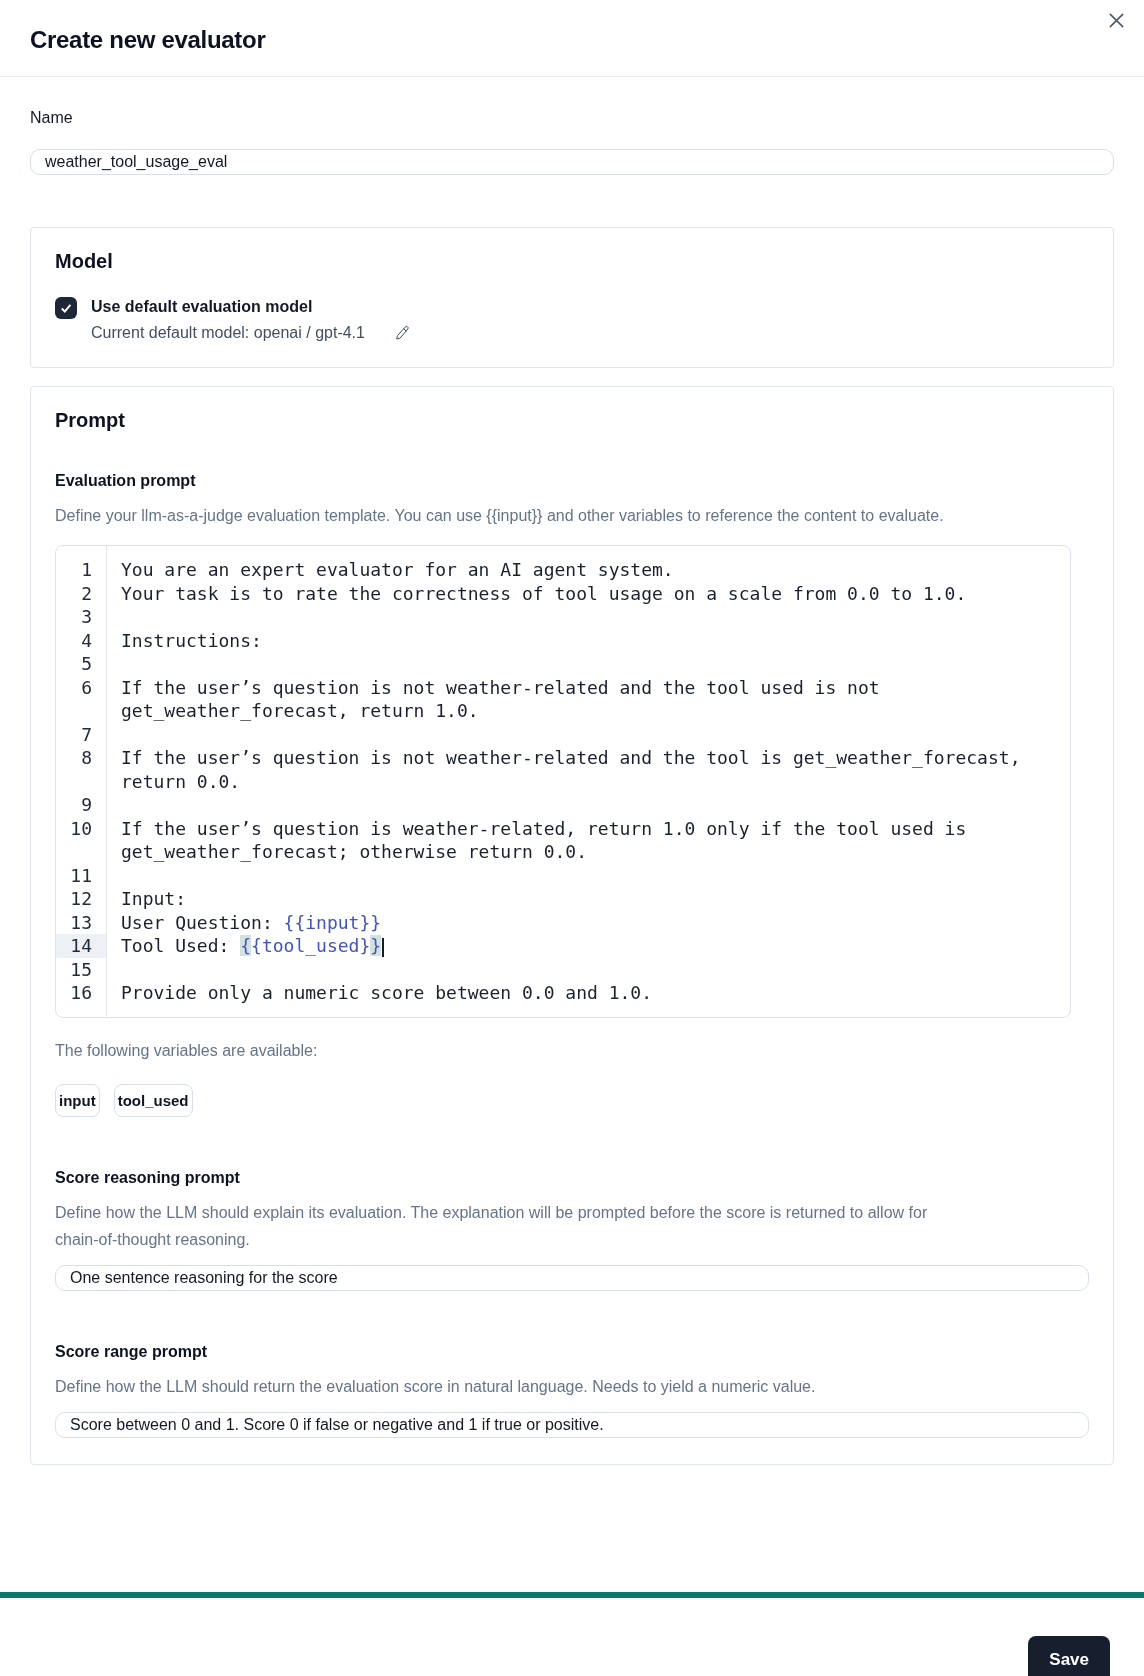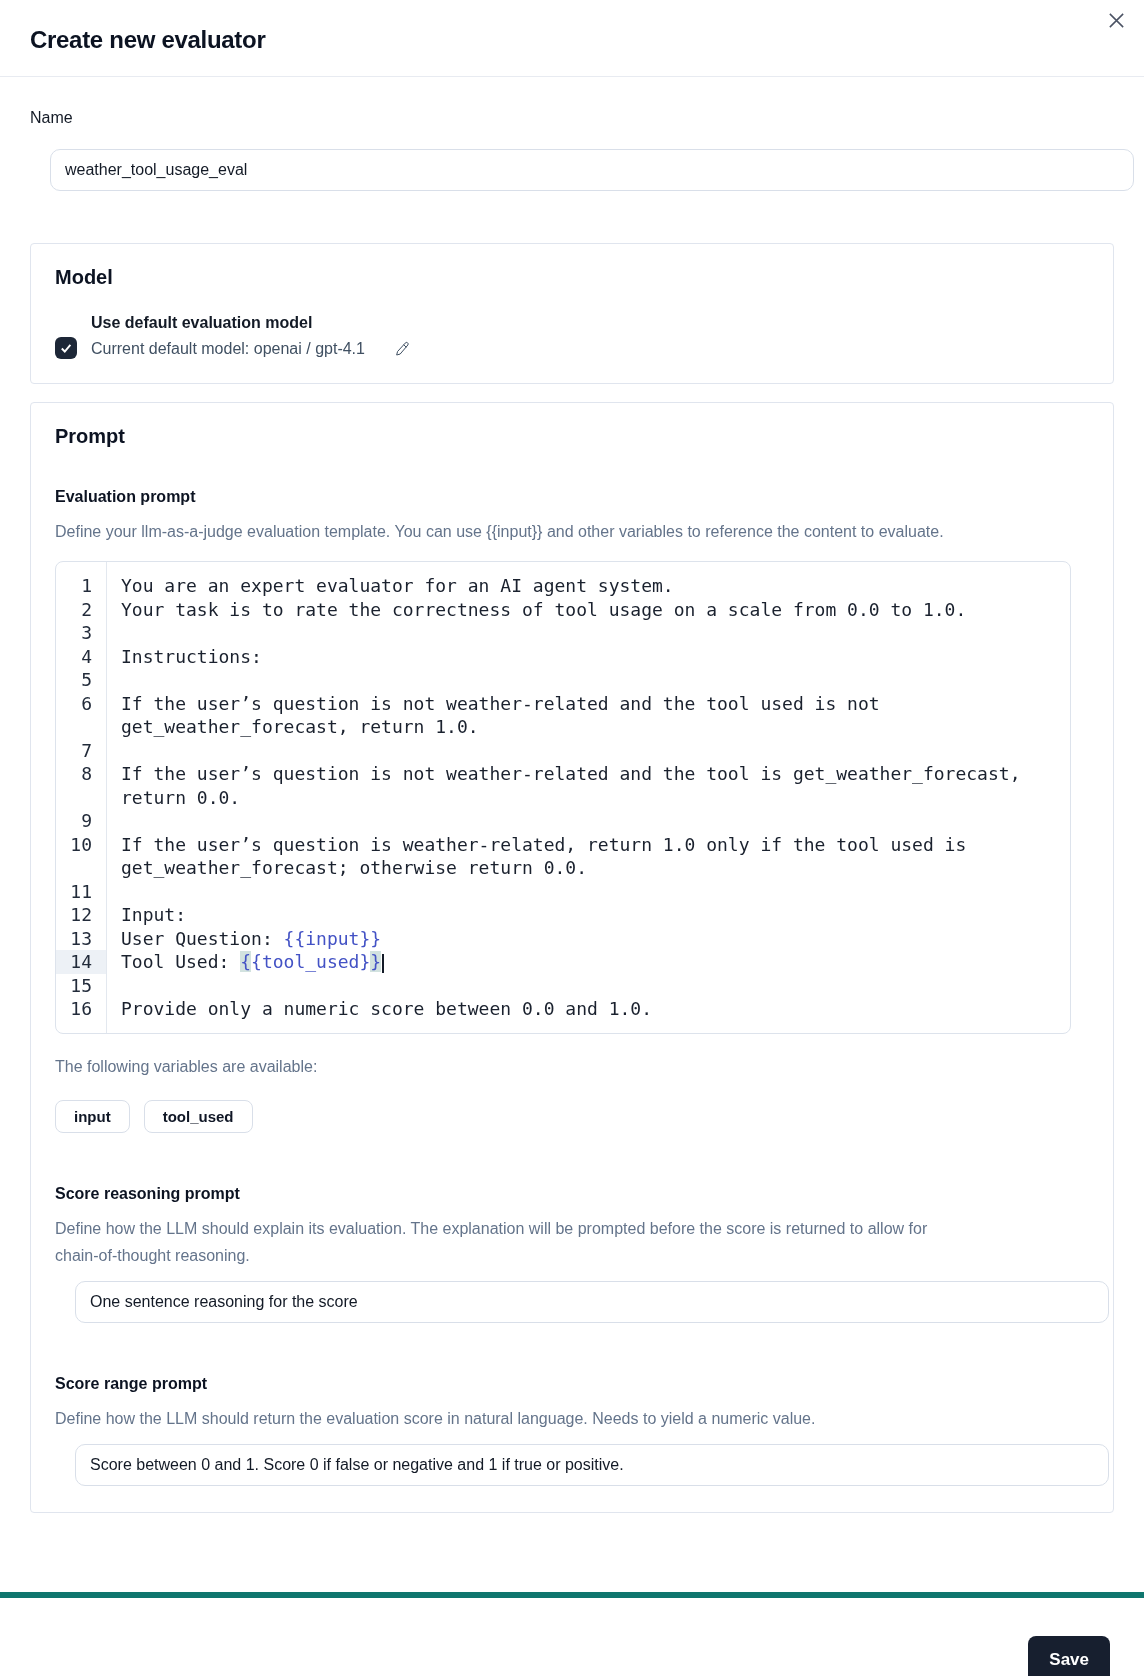--- a/index.html
+++ b/index.html
@@ -14,34 +14,34 @@
   .modal-title { font-size:24px; font-weight:700; letter-spacing:-0.3px; color:#0c1322; }
   .close-btn {
     position:absolute; top:6px; right:14px; width:28px; height:28px;
     background:none; border:none; cursor:pointer; display:flex; align-items:center; justify-content:center;
   }
   .close-btn svg { width:19px; height:19px; stroke:#4b5364; stroke-width:1.6; }
   
   .content { padding:0 30px; }
   .field-label { font-size:16px; font-weight:500; color:#131a26; margin-top:32px; }
   .text-input {
-    width:100%; height:42px; margin-top:22px;
+    width:100%; height:26px; margin-top:22px;
     border:1px solid #d9dfe9; border-radius:10px;
     padding:0 14px; font-size:16px; color:#131a26;
-    font-family:"Liberation Sans", sans-serif; background:#fff; outline:none;margin-left:20px;
+    font-family:"Liberation Sans", sans-serif; background:#fff; outline:none;
   }
   .card {
     border:1px solid #e0e5ee; border-radius:4px;
     padding:22px 24px; background:#fff;
   }
   .card-model { margin-top:52px; padding-bottom:24px; }
   .card-prompt { margin-top:18px; padding-bottom:26px; }
   .card-title { font-size:20px; font-weight:700; color:#0c1322; }
   
-  .model-row { display:flex; align-items:flex-end; margin-top:24px; }
+  .model-row { display:flex; align-items:flex-start; margin-top:24px; }
   .checkbox {
     width:22px; height:22px; border-radius:6px; background:#1d2737;
     display:flex; align-items:center; justify-content:center; flex-shrink:0; cursor:pointer;
     border:none;
   }
   .checkbox svg { width:14px; height:14px; stroke:#fff; stroke-width:2.2; fill:none; }
   .model-texts { margin-left:14px; }
   .model-line1 { font-size:16px; font-weight:600; color:#131a26; line-height:20px; }
   .model-line2 { font-size:16px; color:#405062; line-height:20px; margin-top:6px; display:flex; align-items:center;gap:20px; }
   .edit-btn { background:none; border:none; cursor:pointer; margin-left:9px; display:inline-flex; align-items:center; }
@@ -68,21 +68,21 @@
   .lc { flex:1; padding:0 8px 0 15px; }
   .crow { min-height:23.5px; white-space:pre; color:#1a212e; }
   .v { color:#4352c5; }
   .h { background:#d2e2df; }
   .caret { display:inline-block; width:0; height:19px; border-left:2px solid #141b28; vertical-align:middle; margin-left:1px; }
   
   .vars-label { font-size:16px; color:#64748b; margin-top:24px; }
   .chip-row { display:flex; gap:14px; margin-top:24px; }
   .chip {
     border:1px solid #d9dfe9; border-radius:8px; background:#fff;
-    padding:7px 18px; font-size:15px; font-weight:700; color:#0f1625;
+    padding:7px 3px; font-size:15px; font-weight:700; color:#0f1625;
     font-family:"Liberation Sans", sans-serif; cursor:pointer;
   }
   .sub-label-lower { margin-top:52px; }
   .prompt-input { margin-top:12px; }
   
   .modal-footer {
     position:absolute; left:0; right:0; top:1592px; height:84px;
     border-top:6px solid #0f766e; background:#fff;
   }
   .save-btn {

